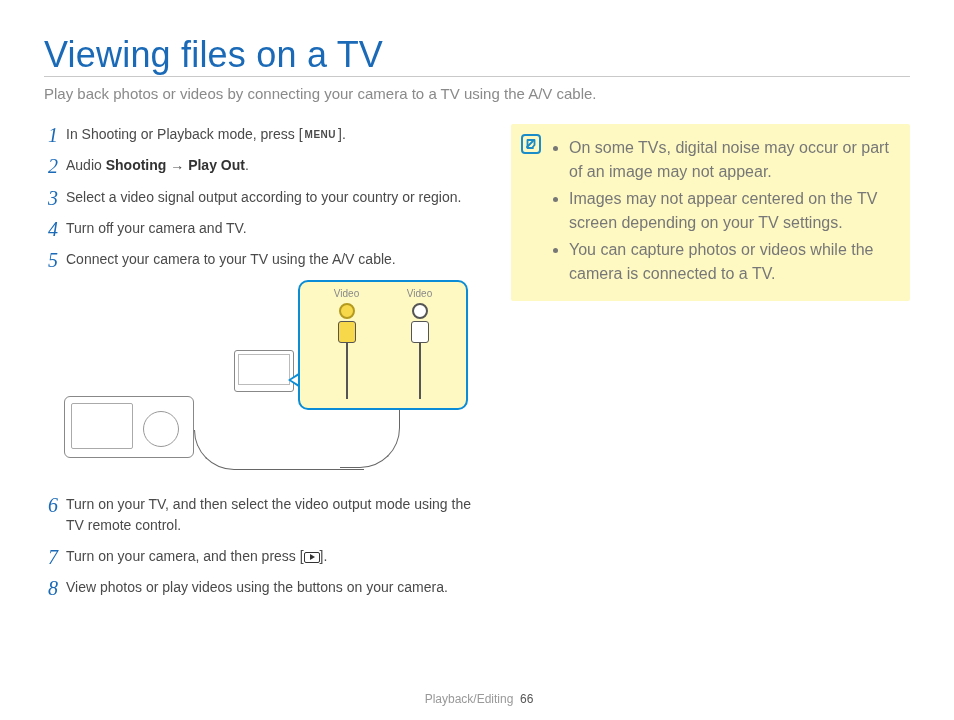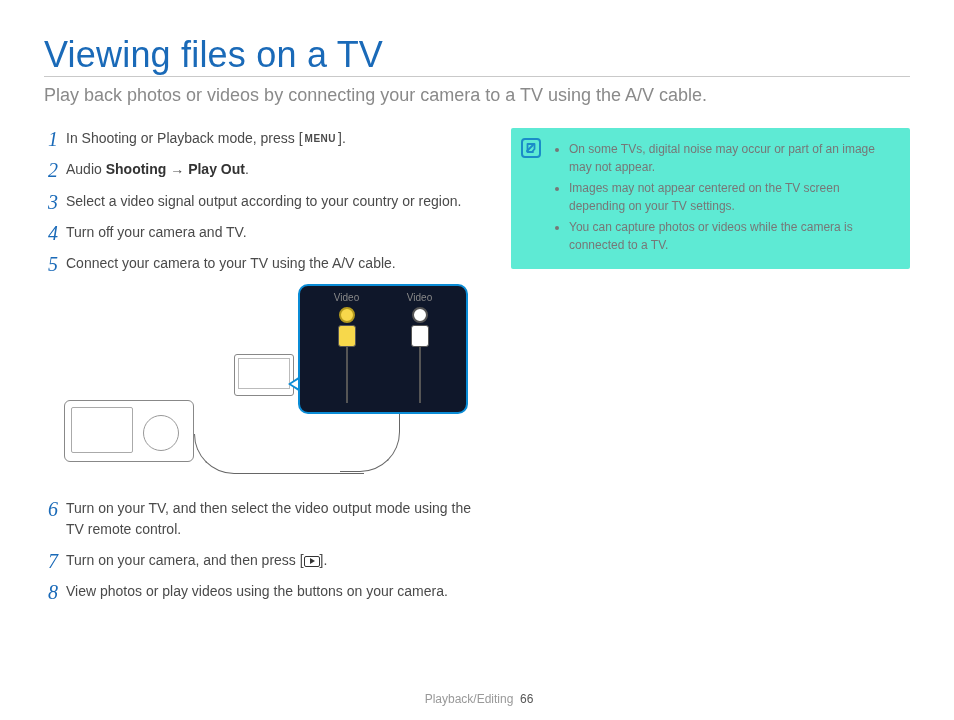--- a/index.html
+++ b/index.html
@@ -18,21 +18,21 @@
       font-weight: 400;
       margin-bottom: 0;
       letter-spacing: 0.2px;
     }
     .title-rule {
       border: none;
       border-top: 1px solid #c9c9c9;
       margin-bottom: 8px;
     }
     .subtitle {
-      font-size: 18px;
+      font-size: 15px;
       color: #8a8a8a;
       margin-bottom: 22px;
     }
     .columns {
       display: flex;
       gap: 27px;
     }
     .col-left {
       width: 440px;
     }
@@ -99,21 +99,21 @@
       height: 200px;
     }
     .diag-callout {
       position: absolute;
       left: 254px;
       top: 0;
       width: 170px;
       height: 130px;
       border: 2px solid #0a8cd6;
       border-radius: 10px;
-      background: #0f172a;
+      background: #fef9c3;
       padding: 6px 10px 0 10px;
     }
     .diag-callout-labels {
       display: flex;
       justify-content: space-around;
       font-size: 10px;
       color: #888;
       margin-bottom: 4px;
     }
     .diag-plugs { display: flex; justify-content: space-around; align-items: flex-start; }
@@ -162,25 +162,25 @@
       position: absolute; left: 150px; top: 150px; width: 170px; height: 40px;
       border-bottom: 1.5px solid #666; border-left: 1.5px solid #666;
       border-bottom-left-radius: 60px;
     }
     .cable2 {
       position: absolute; left: 296px; top: 128px; width: 60px; height: 60px;
       border-bottom: 1.5px solid #666; border-right: 1.5px solid #666;
       border-bottom-right-radius: 40px;
     }
     .note-box {
-      background: #5eead4;
+      background: #fef9c3;
       border-radius: 2px;
       padding: 12px 14px 12px 44px;
       position: relative;
-      font-size: 12px;
+      font-size: 16px;
       color: #777;
       line-height: 1.5;
     }
     .note-icon {
       position: absolute; left: 10px; top: 10px;
       width: 20px; height: 20px;
       border: 2px solid #1a8cc8; border-radius: 4px;
       display: flex; align-items: center; justify-content: center;
     }
     .note-icon svg { stroke: #1a8cc8; }

